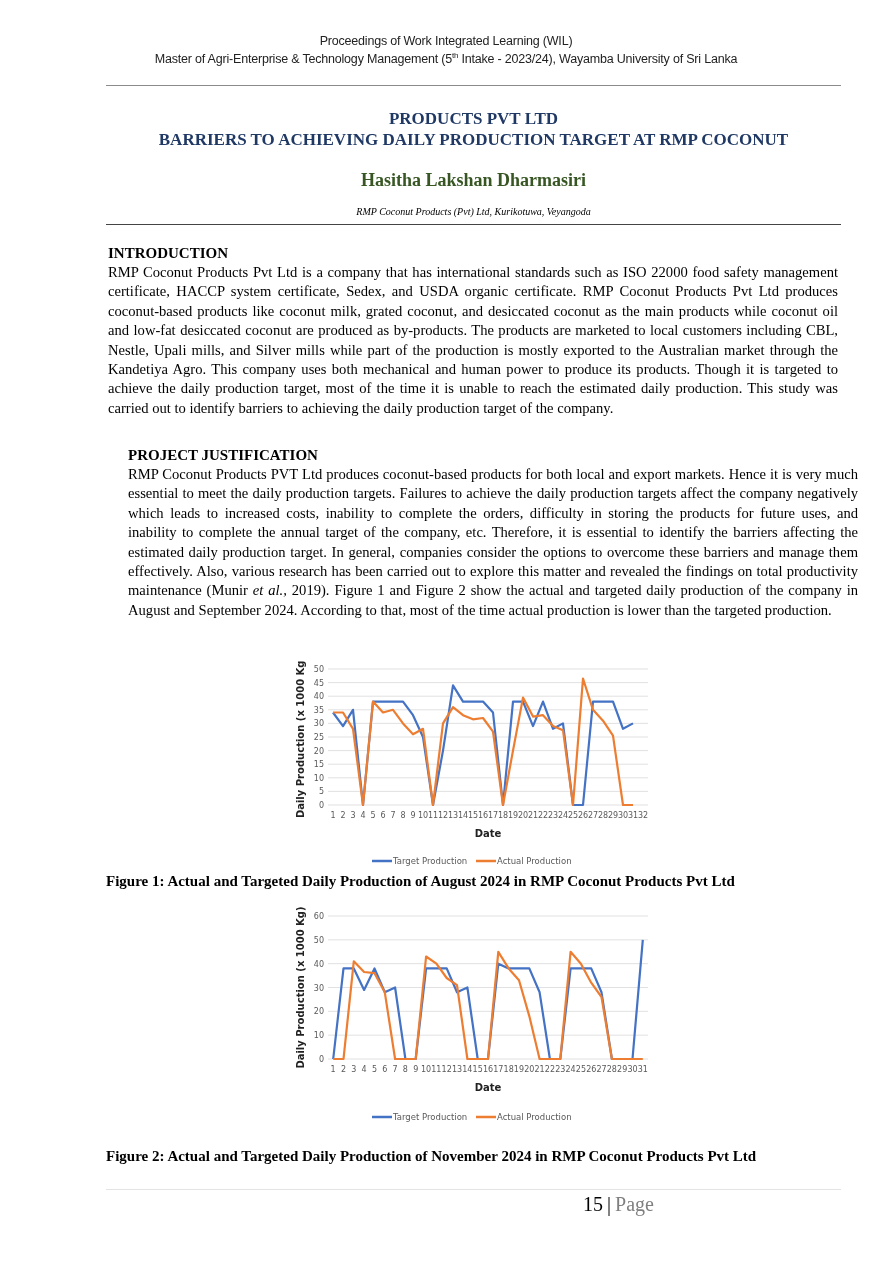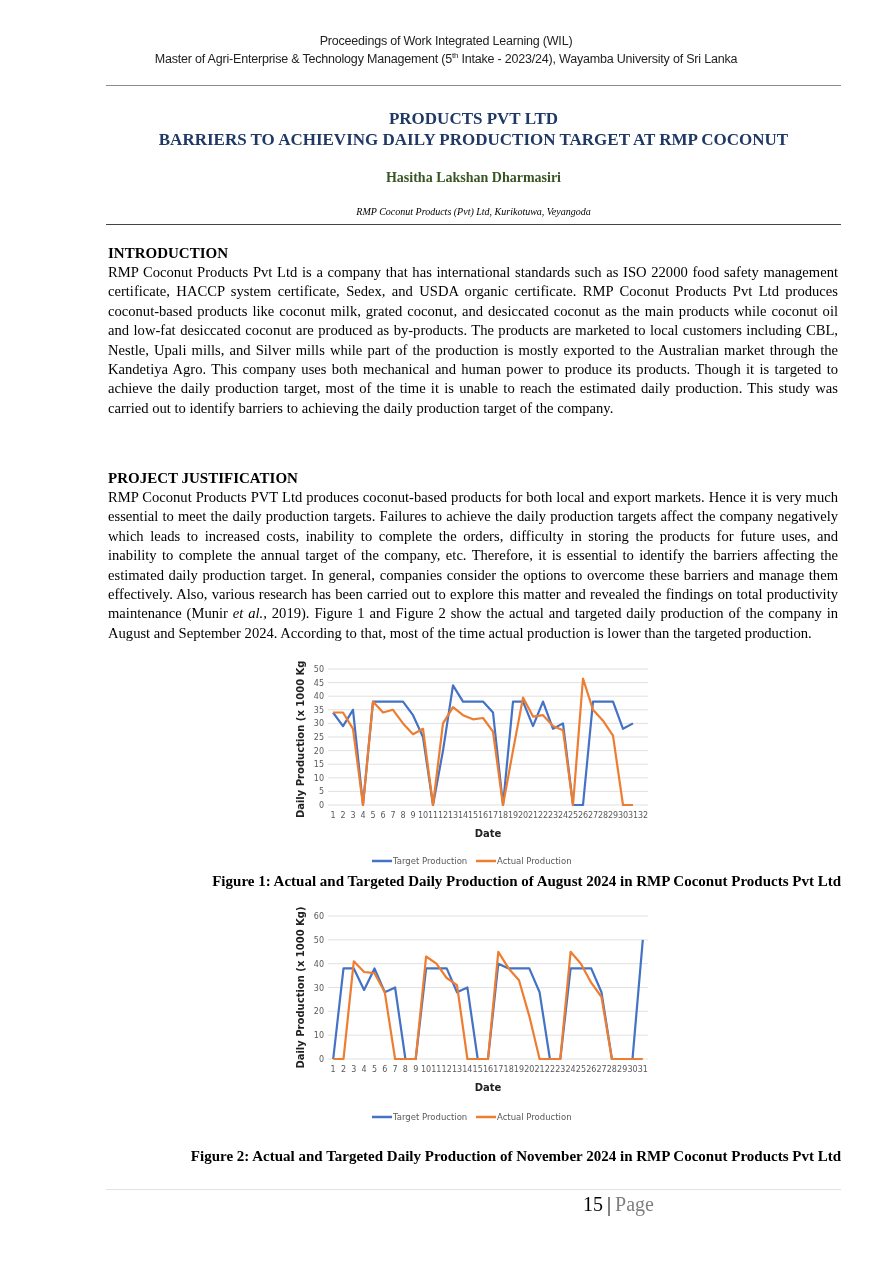--- a/index.html
+++ b/index.html
@@ -4,33 +4,33 @@
   <style>
     html, body { margin: 0; padding: 0; background: #ffffff; }
     body { width: 892px; height: 1262px; position: relative; overflow: hidden; font-family: "Liberation Serif", serif; color: #000; }
     .page { position: absolute; left: 0; top: 0; width: 708px; height: 1262px; }
     .hdr { position: absolute; left: 0; width: 892px; text-align: center; font-family: "Liberation Sans", sans-serif; font-size: 12.5px; color: #222; letter-spacing: -0.2px; }
     .hdr1 { top: 34px; }
     .hdr2 { top: 51px; }
     .hdr2 sup { font-size: 8px; }
     .hr-top { position: absolute; left: 106px; top: 85px; width: 735px; height: 0; border-top: 1.5px solid #8c8c8c; }
     .title { position: absolute; left: 106px; width: 735px; top: 108px; text-align: center; font-weight: bold; font-size: 17px; line-height: 21px; color: #1f3864; }
-    .author { position: absolute; left: 106px; width: 735px; top: 170px; text-align: center; font-weight: bold; font-size: 14px; color: #375623; }
+    .author { position: absolute; left: 106px; width: 735px; top: 170px; text-align: center; font-weight: bold; font-size: 18px; color: #375623; }
     .affil { position: absolute; left: 106px; width: 735px; top: 206px; text-align: center; font-style: italic; font-size: 10px; }
     .hr-affil { position: absolute; left: 106px; top: 224px; width: 735px; border-top: 1px solid #444; }
     .section { position: absolute; left: 108px; width: 730px; font-size: 14.6px; line-height: 19.4px; text-align: justify; font-family: Liberation Serif, serif; }
     .section h2 { margin: 0; font-size: 15px; font-weight: bold; line-height: 19px; }
     .section p { margin: 0; }
     .sec-intro { top: 244px; }
-    .sec-just { top: 469px; }
+    .sec-just { top: 446px; margin-left: 20px; }
     .chart { position: absolute; }
     .chart1 { left: 290px; top: 660px; width: 370px; height: 210px; }
     .chart2 { left: 290px; top: 905px; width: 370px; height: 220px; }
     .chart svg text { font-family: "DejaVu Sans", sans-serif; }
-    .caption { position: absolute; left: 106px; width: 735px; text-align: right; font-weight: bold; font-size: 15px; }
+    .caption { position: absolute; left: 106px; width: 735px; text-align: left; font-weight: bold; font-size: 15px; }
     .cap1 { top: 873px; }
     .cap2 { top: 1148px; }
     .hr-foot { position: absolute; left: 106px; top: 1189px; width: 735px; border-top: 1px solid #e3e3e3; }
     .footer { position: absolute; right: 54px; top: 1193px; font-size: 20px; font-family: "Liberation Serif", serif; }
     .footer .pnum { color: #000; }
     .footer .sep { color: #000; margin: 0 4px; }
     .footer .plabel { color: #7f7f7f; }
     .legend-text { font-size: 8.5px; fill: #595959; }
     .axis-text { font-size: 8px; fill: #595959; }
     .axis-title { font-size: 10px; font-weight: bold; fill: #222; }

